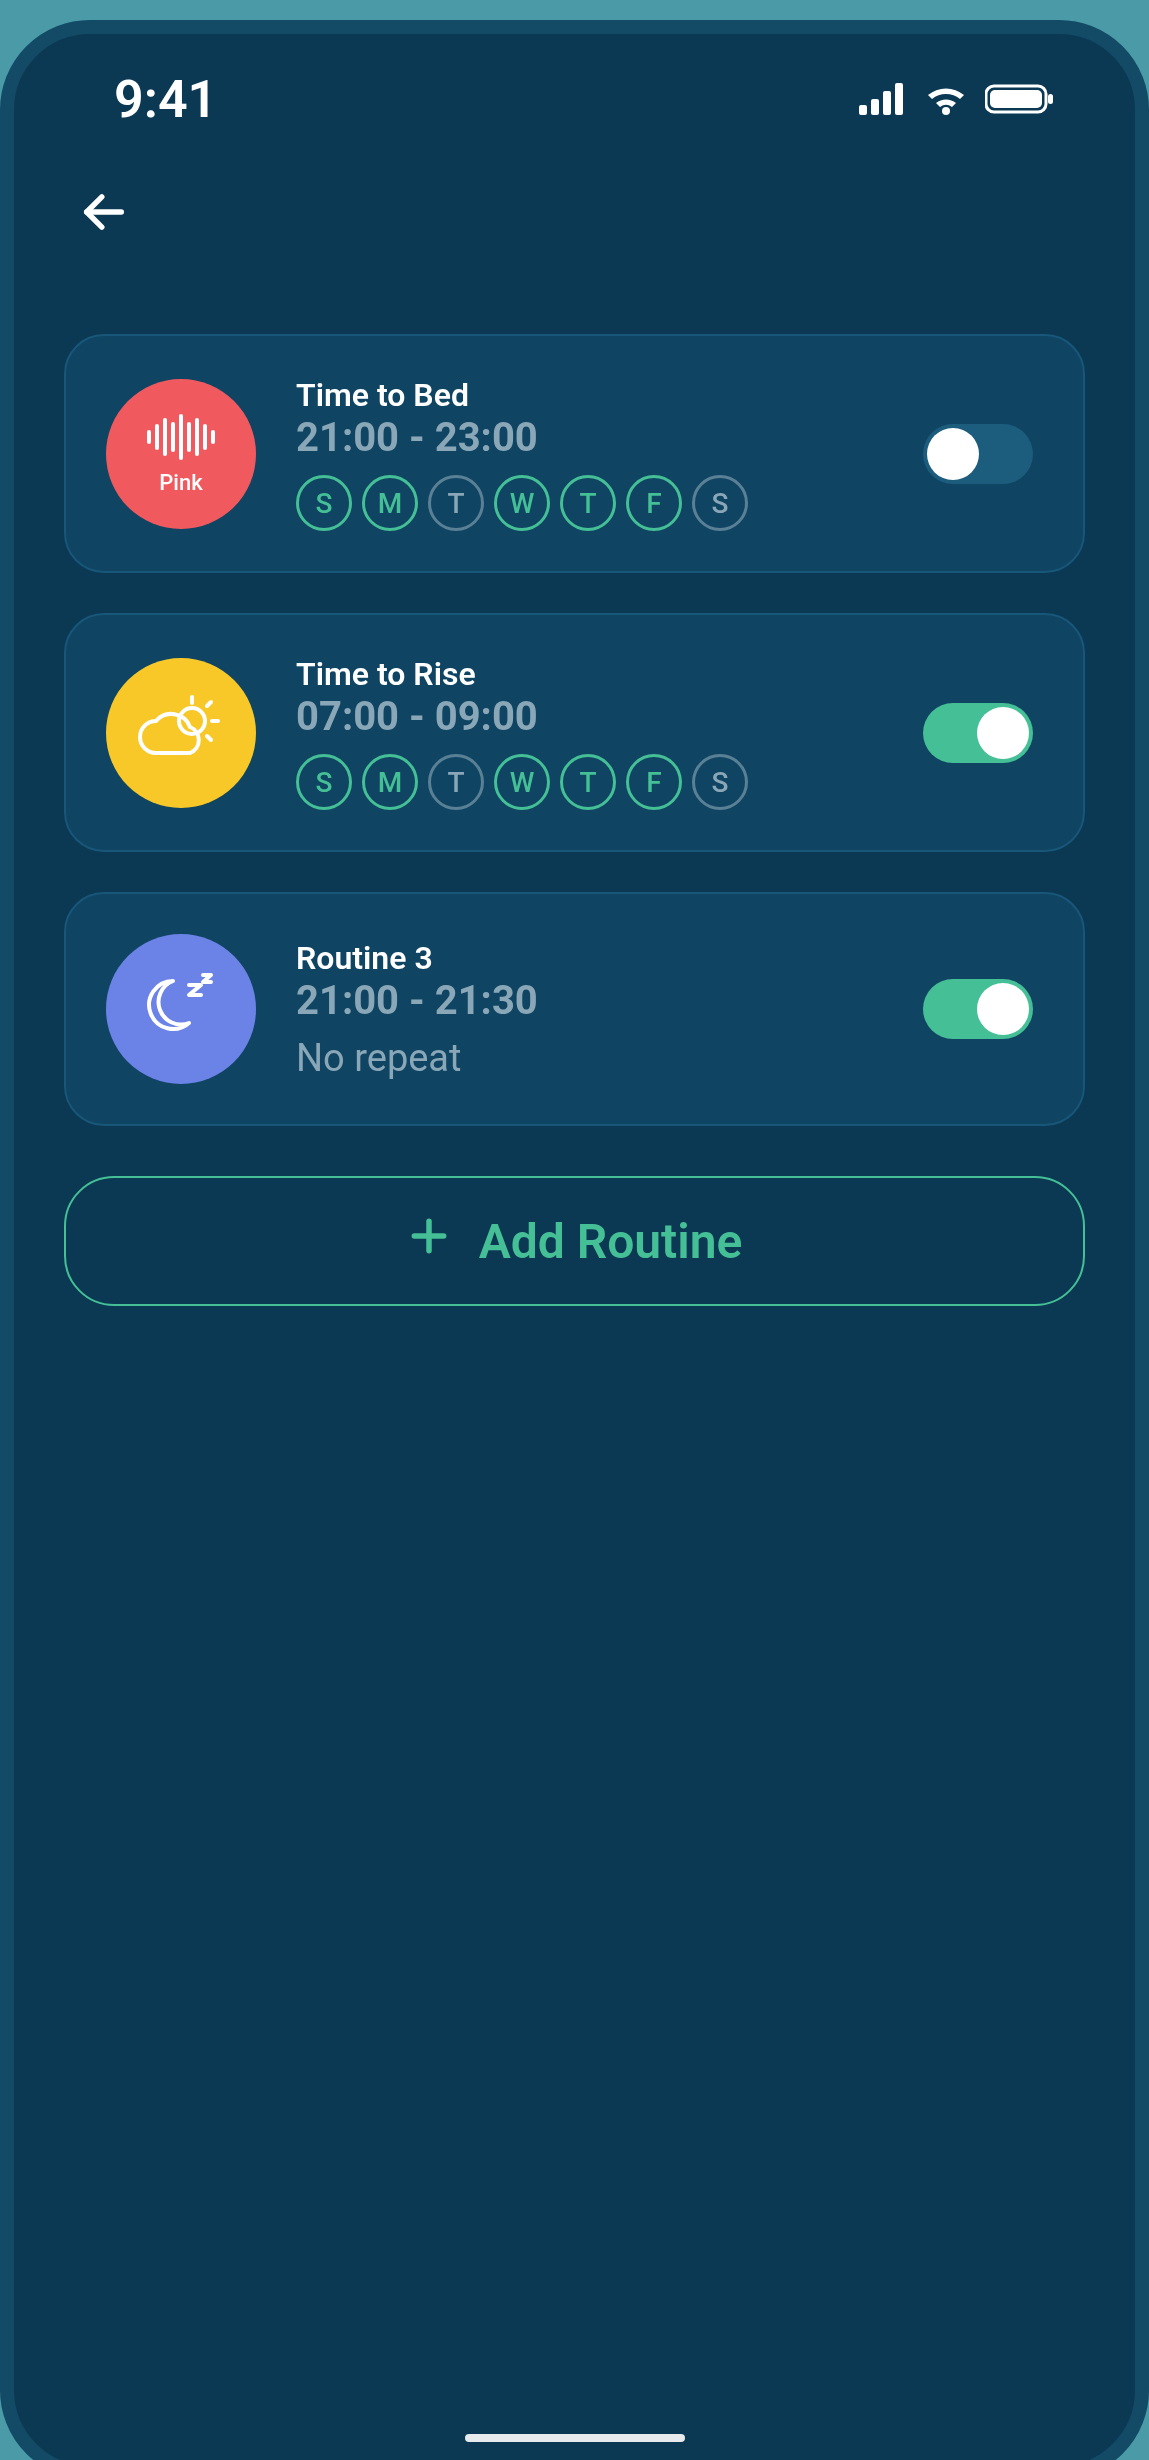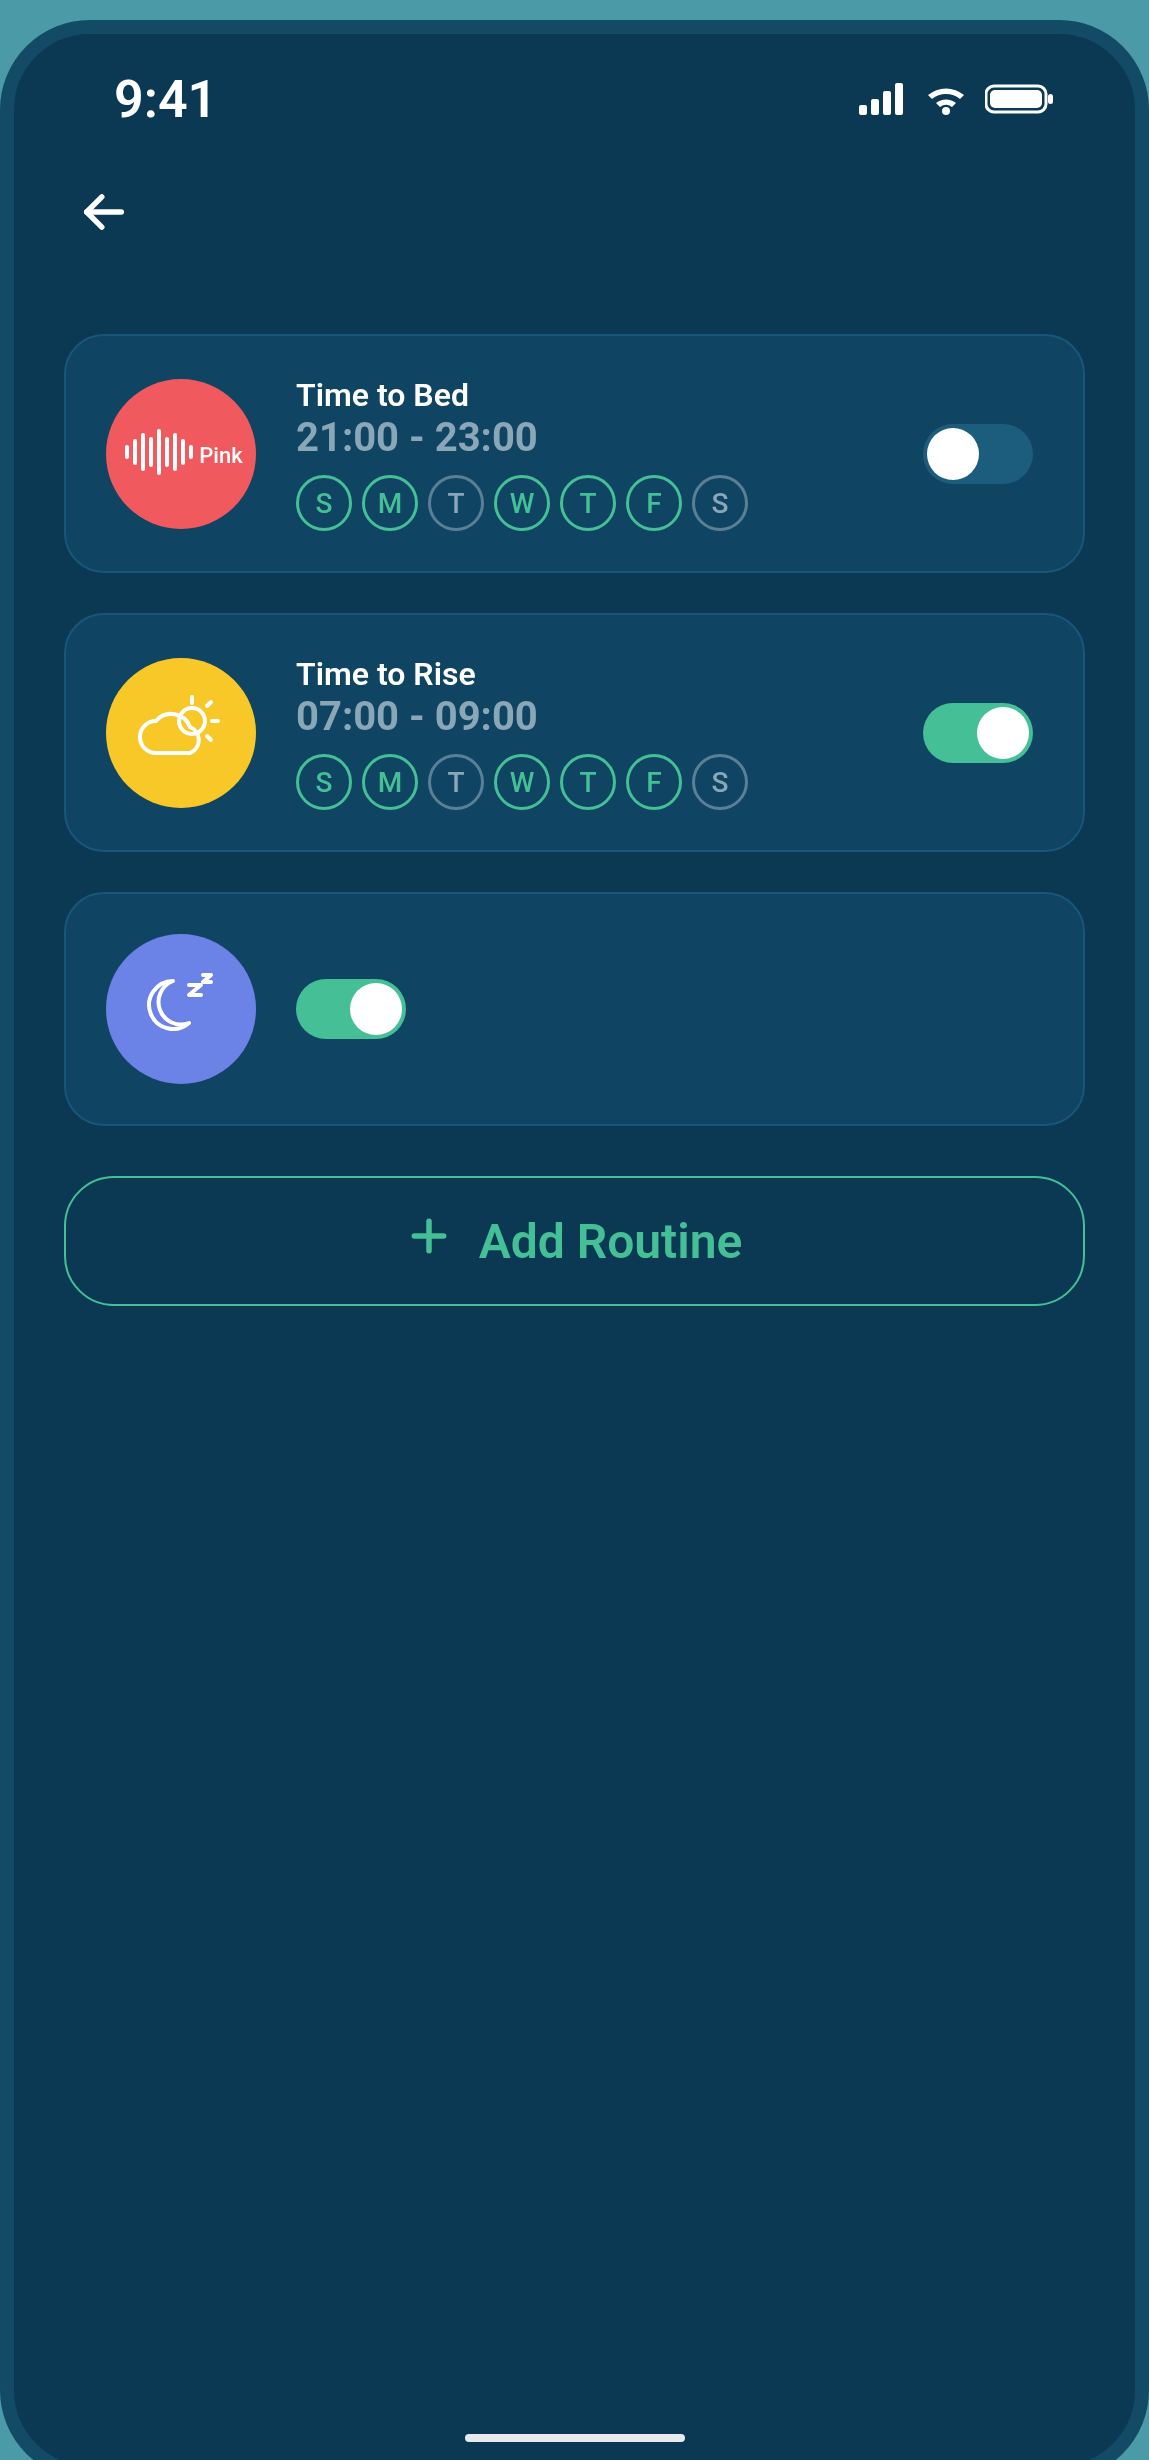--- a/index.html
+++ b/index.html
@@ -67,21 +67,21 @@
     border-radius: 40px;
     padding: 40px 50px 40px 40px;
     display: flex;
     align-items: center;
     gap: 40px;
     position: relative;
   }
   .avatar {
     width: 150px; height: 150px;
     border-radius: 50%;
-    display:flex; flex-direction:row; align-items:center; justify-content:center;
+    display:flex; flex-direction:column; align-items:center; justify-content:center;
     flex-shrink:0;
     color:#fff;
   }
   .avatar-pink  { background:#f05a5f; }
   .avatar-yellow{ background:#f8c828; }
   .avatar-blue  { background:#6b82e6; }
   .avatar-label { font-size: 22px; margin-top: 4px; font-weight:500; }
 
   .info { flex:1; }
   .r-title { color:#fff; font-size: 32px; font-weight:600; }
@@ -257,20 +257,25 @@
       <div class="card">
         <div class="avatar avatar-blue">
           <span><svg width="80" height="80" viewBox="0 0 80 80">
               <g fill="none" stroke="#fff" stroke-width="4" stroke-linecap="round" stroke-linejoin="round">
                 <path d="M48 56A24 24 0 1132 14a20 20 0 0016 42z"></path>
                 <path d="M48 18h12l-12 10h12"></path>
                 <path d="M62 8h8l-8 7h8"></path>
               </g>
             </svg></span>
         </div>
+        <div class="info">
+          <div class="r-title">Routine 3</div>
+          <div class="r-time">21:00 - 21:30</div>
+          <div class="r-sub">No repeat</div>
+        </div>
         <div class="toggle toggle-on">
           <div class="knob"></div>
         </div>
       </div>
     </div>
 
   <div class="add-btn">
     <span>
       <svg width="44" height="44" viewBox="0 0 24 24" fill="none" stroke-width="3" stroke-linecap="round">
           <line x1="12" y1="4" x2="12" y2="20"></line>

